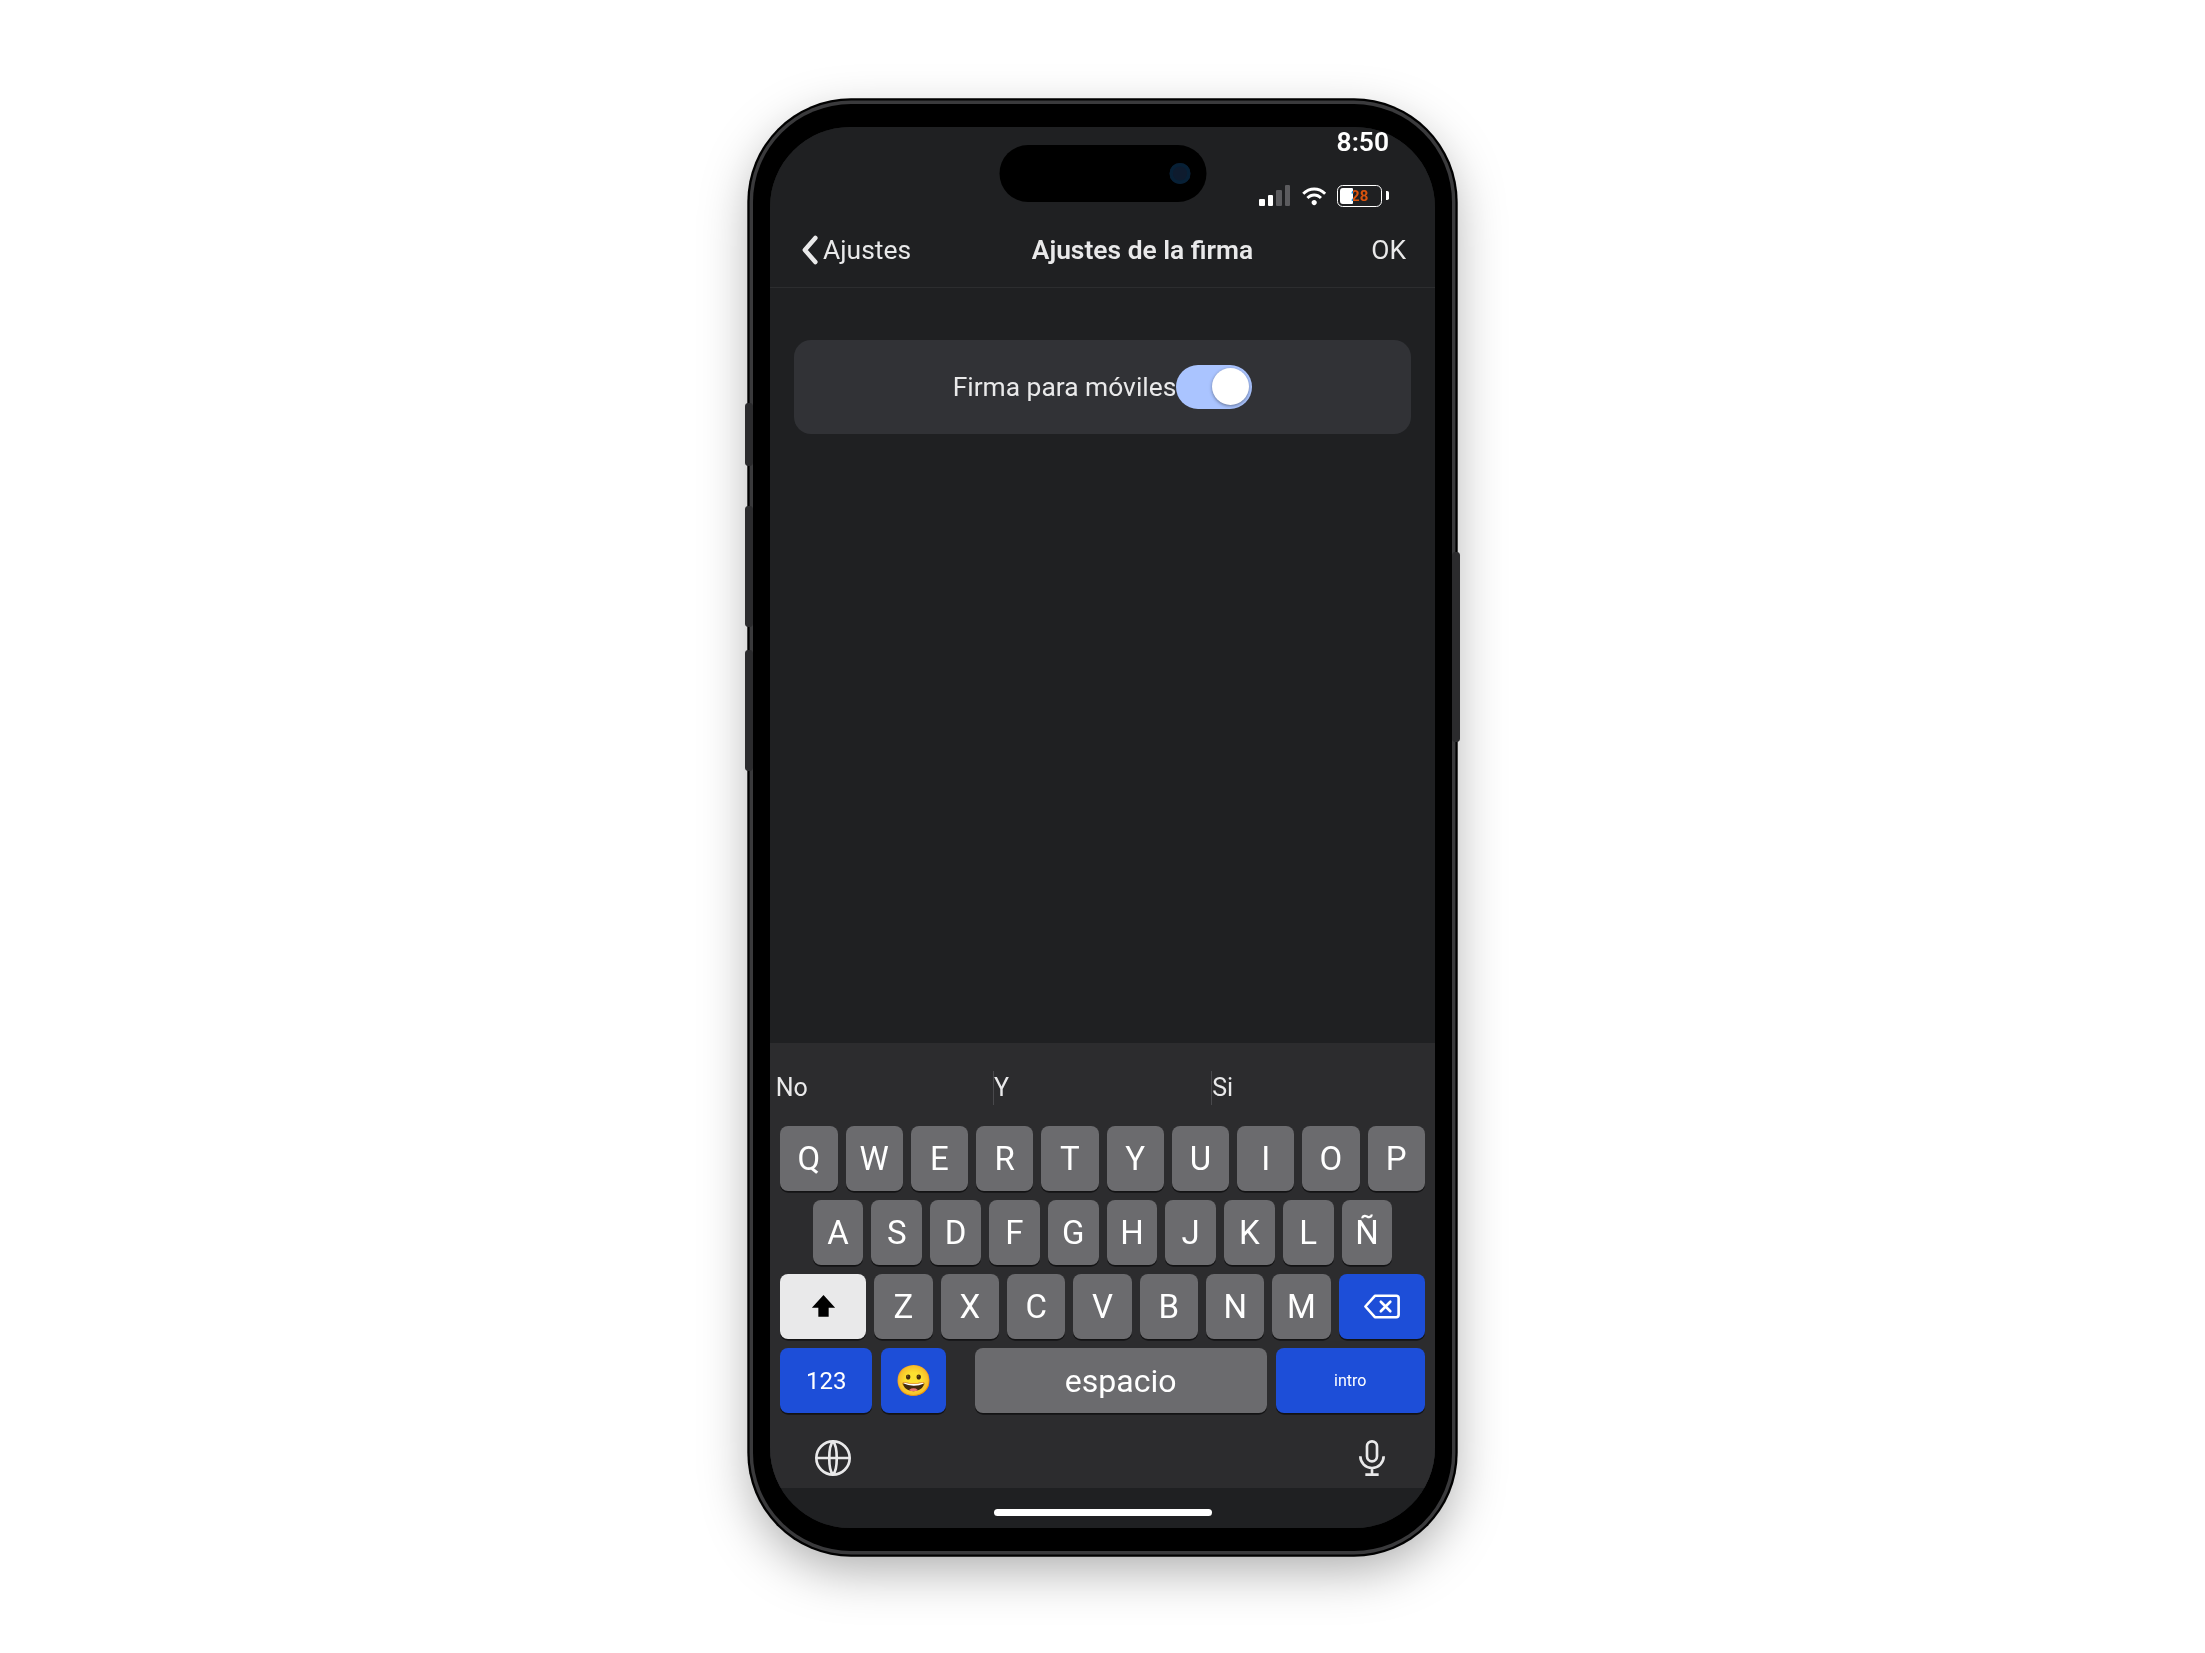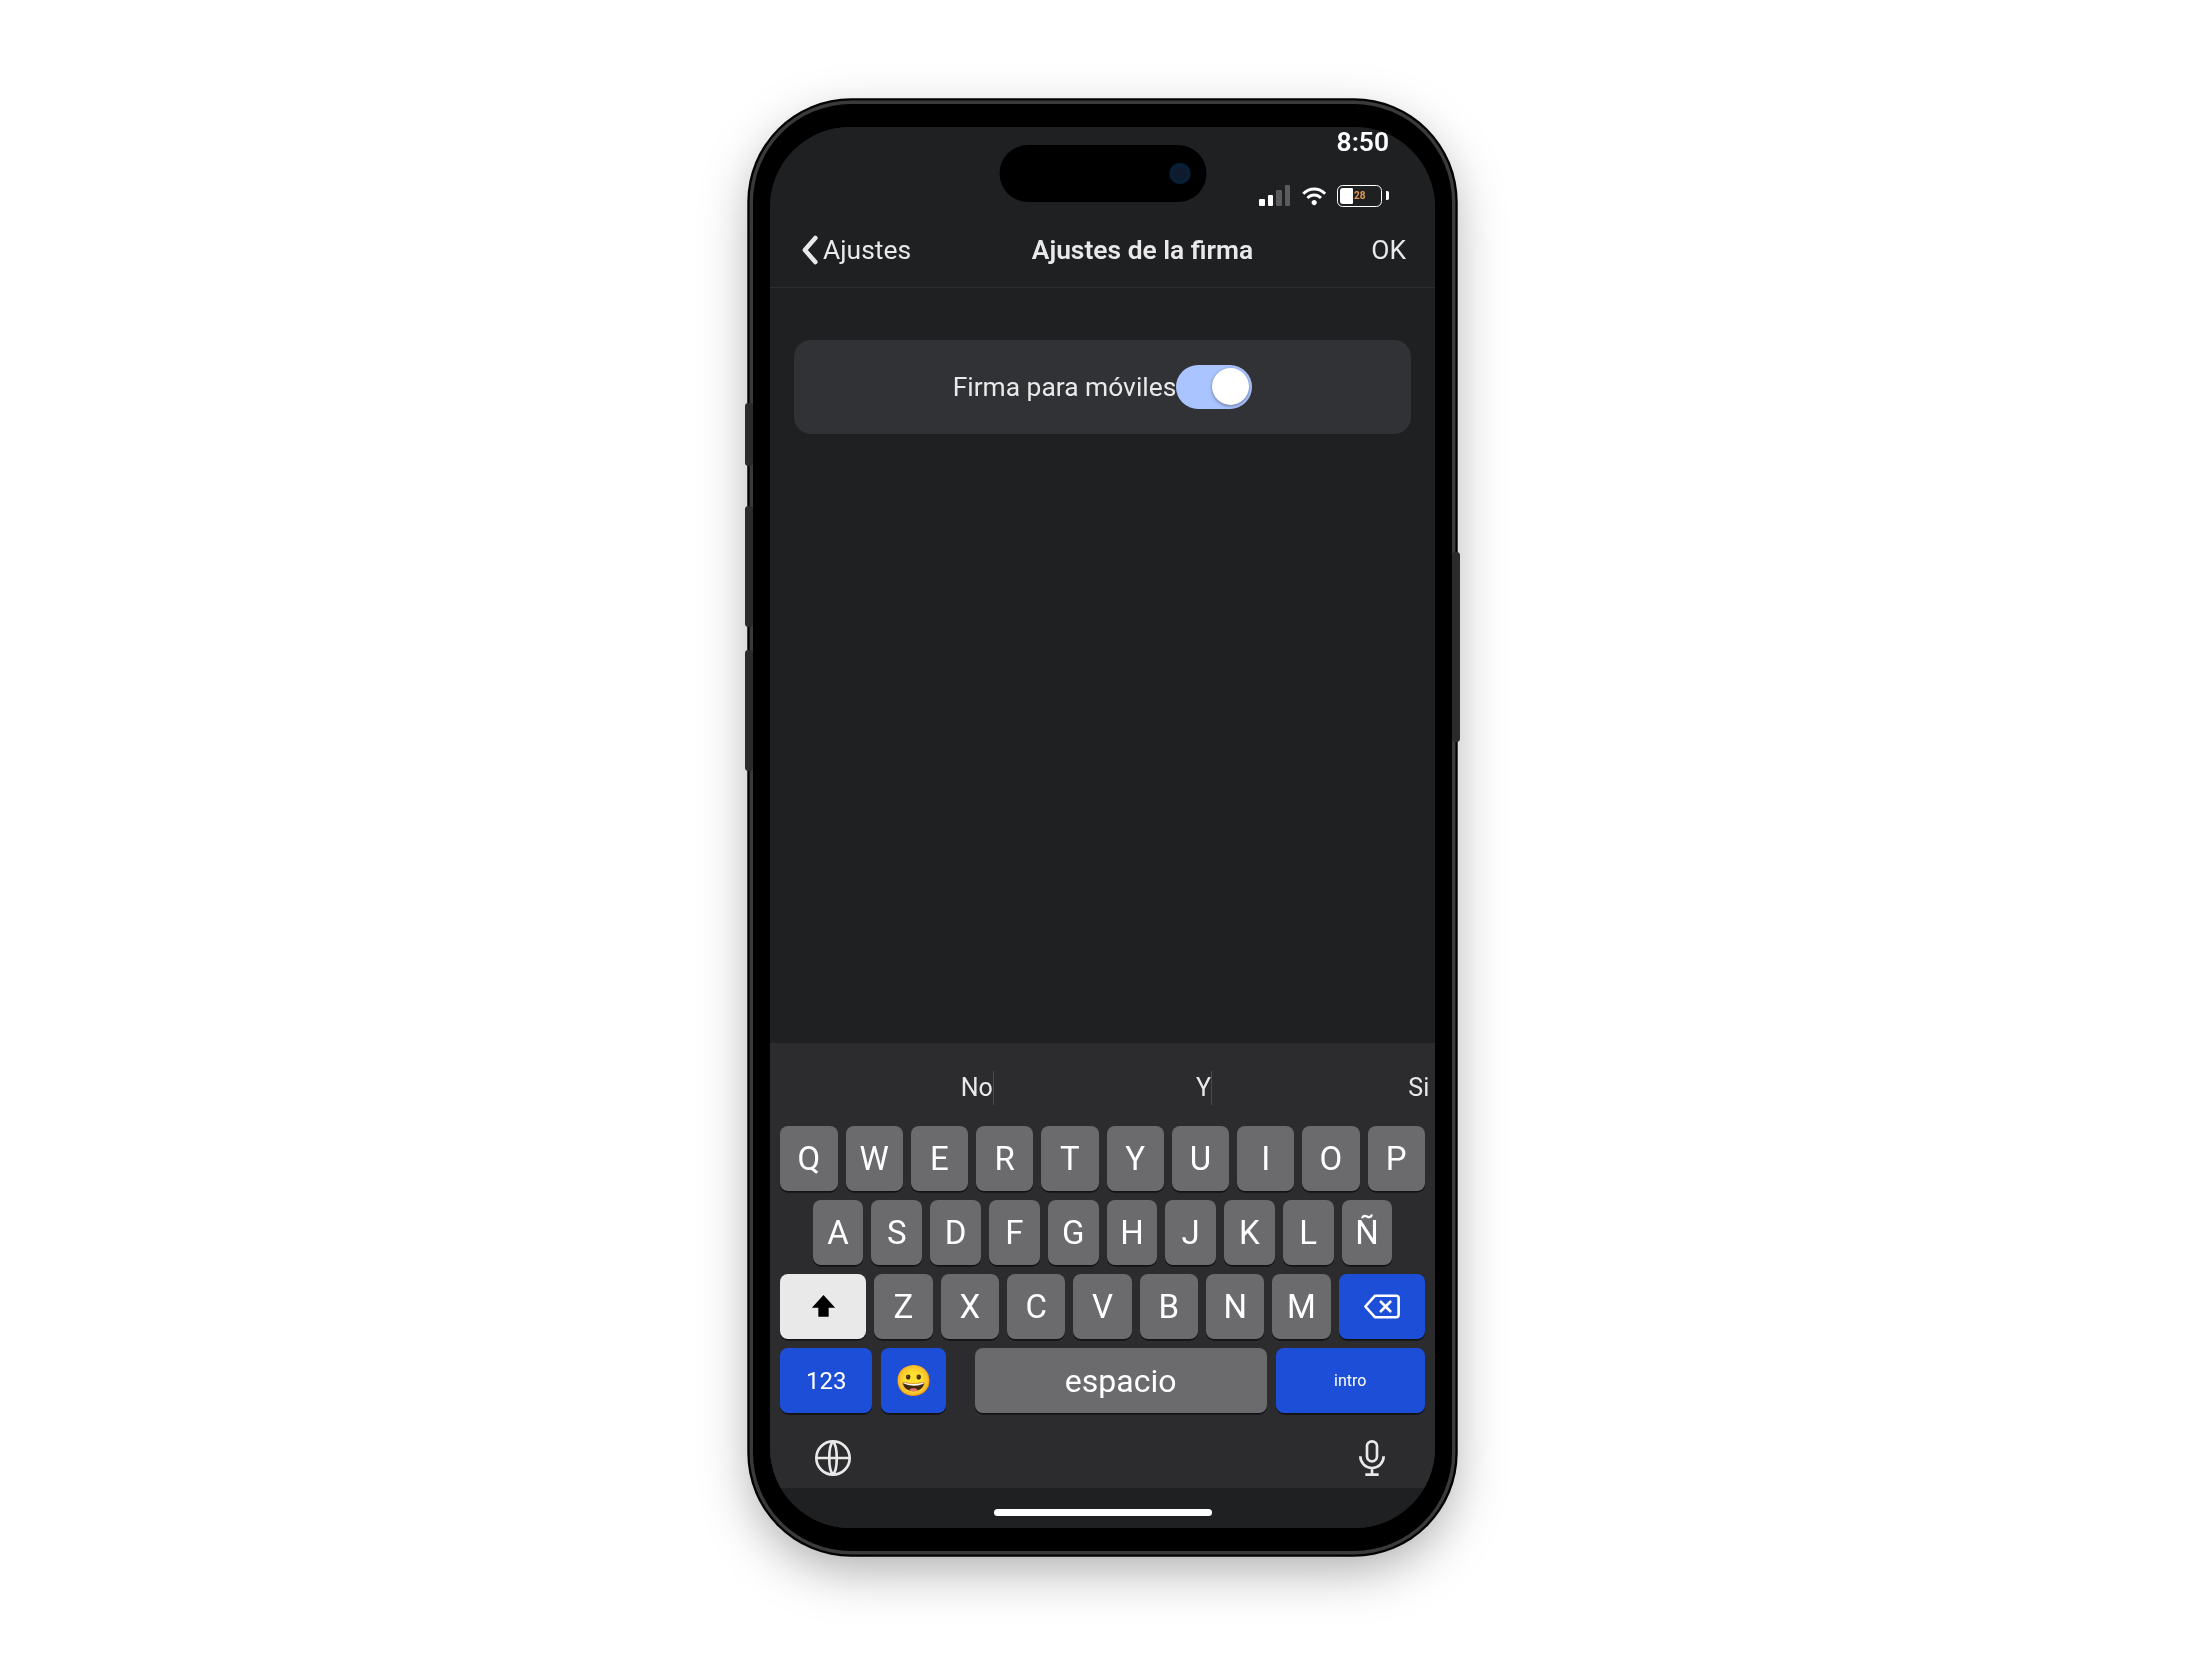--- a/index.html
+++ b/index.html
@@ -50,21 +50,21 @@
   .bars span{width:5.2px;background:#fff;border-radius:1.1px;}
   .bars span:nth-child(1){height:6.9px;}
   .bars span:nth-child(2){height:11.5px;}
   .bars span:nth-child(3){height:16px;background:#5b5b5e;}
   .bars span:nth-child(4){height:20.7px;background:#5b5b5e;}
   .wifi svg{width:26.4px;height:20.7px;display:block;}
   .battery{display:flex;align-items:center;gap:3.4px;}
   .battery-body{width:45px;height:22px;border:1.7px solid #fff;border-radius:5.7px;position:relative;display:flex;align-items:center;justify-content:center;}
   .battery-cap{width:3.4px;height:9.2px;background:#fff;border-radius:0 1.7px 1.7px 0;}
   .battery-fill{position:absolute;left:1.7px;top:1.7px;bottom:1.7px;width:12.6px;background:#fff;border-radius:2.9px 1.1px 1.1px 2.9px;}
-  .battery-text{position:relative;z-index:2;font-size:10px;font-weight:700;mix-blend-mode:difference;color:#fdba74;}
+  .battery-text{position:relative;z-index:2;font-size:15px;font-weight:700;mix-blend-mode:difference;color:#f97316;}
 
   
   .nav { height:75px; display:flex; align-items:center; justify-content:space-between; padding:0 29px; color:#e9e9ea; border-bottom:0.6px solid rgba(255,255,255,0.06);}
   .nav-left{display:flex;align-items:center;gap:3.4px;font-size:26.4px;}
   .nav-left svg{width:20.7px;height:30px;}
   .nav-title{font-size:26.4px;font-weight:600;position:absolute;left:50%;transform:translateX(-50%);margin-left:40px;}
   .nav-right{font-size:26.4px;}
 
   
   .content{flex:1;padding:52px 24px 0;}
@@ -74,21 +74,21 @@
   .toggle{width:76px;height:44px;border-radius:23px;background:#aac4ff;position:relative;}
   .toggle-knob{position:absolute;top:3.4px;right:3.4px;width:37px;height:37px;border-radius:50%;background:#fff;box-shadow:0 1.1px 3.4px rgba(0,0,0,.4);}
   .card-input-wrap{padding:5.7px 26.4px 27.6px;position:relative;}
   .cursor{position:absolute;left:26.4px;top:4.6px;width:2.3px;height:32px;background:#6fa8ff;border-radius:1.1px;animation:blink 1.1s step-start infinite;}
   @keyframes blink{50%{opacity:0;}}
   .card-input{color:#8b8b8e;font-size:26.4px;}
 
   
   .kbd{background:#2c2c2e;padding:11.5px 5.7px 0;position:relative;}
   .sugg{display:flex;align-items:center;height:67px;color:#e9e9ea;font-size:25px;}
-  .sugg-cell{flex:1;text-align:right;}
+  .sugg-cell{flex:1;text-align:left;}
   .sugg-sep{width:1.1px;height:34px;background:#49494c;}
   .krow{display:flex;gap:8px;padding:4.6px 4.6px;}
   .key{flex:1;height:65px;border-radius:8px;background:#6b6b6e;color:#fff;font-size:33px;display:flex;align-items:center;justify-content:center;box-shadow:0 1.7px 0 rgba(0,0,0,.55);}
   .krow2{padding-left:37px;padding-right:37px;}
   .key-dark{background:#1d4ed8;}
   .key-shift{flex:0 0 86px;background:#e9e9ea;color:#000;}
   .key-shift svg{width:31px;height:31px;}
   .key-del{flex:0 0 86px;}
   .key-del svg{width:38px;height:29px;}
   .krow4{gap:9.2px;padding:4.6px 4.6px 13.8px;}

